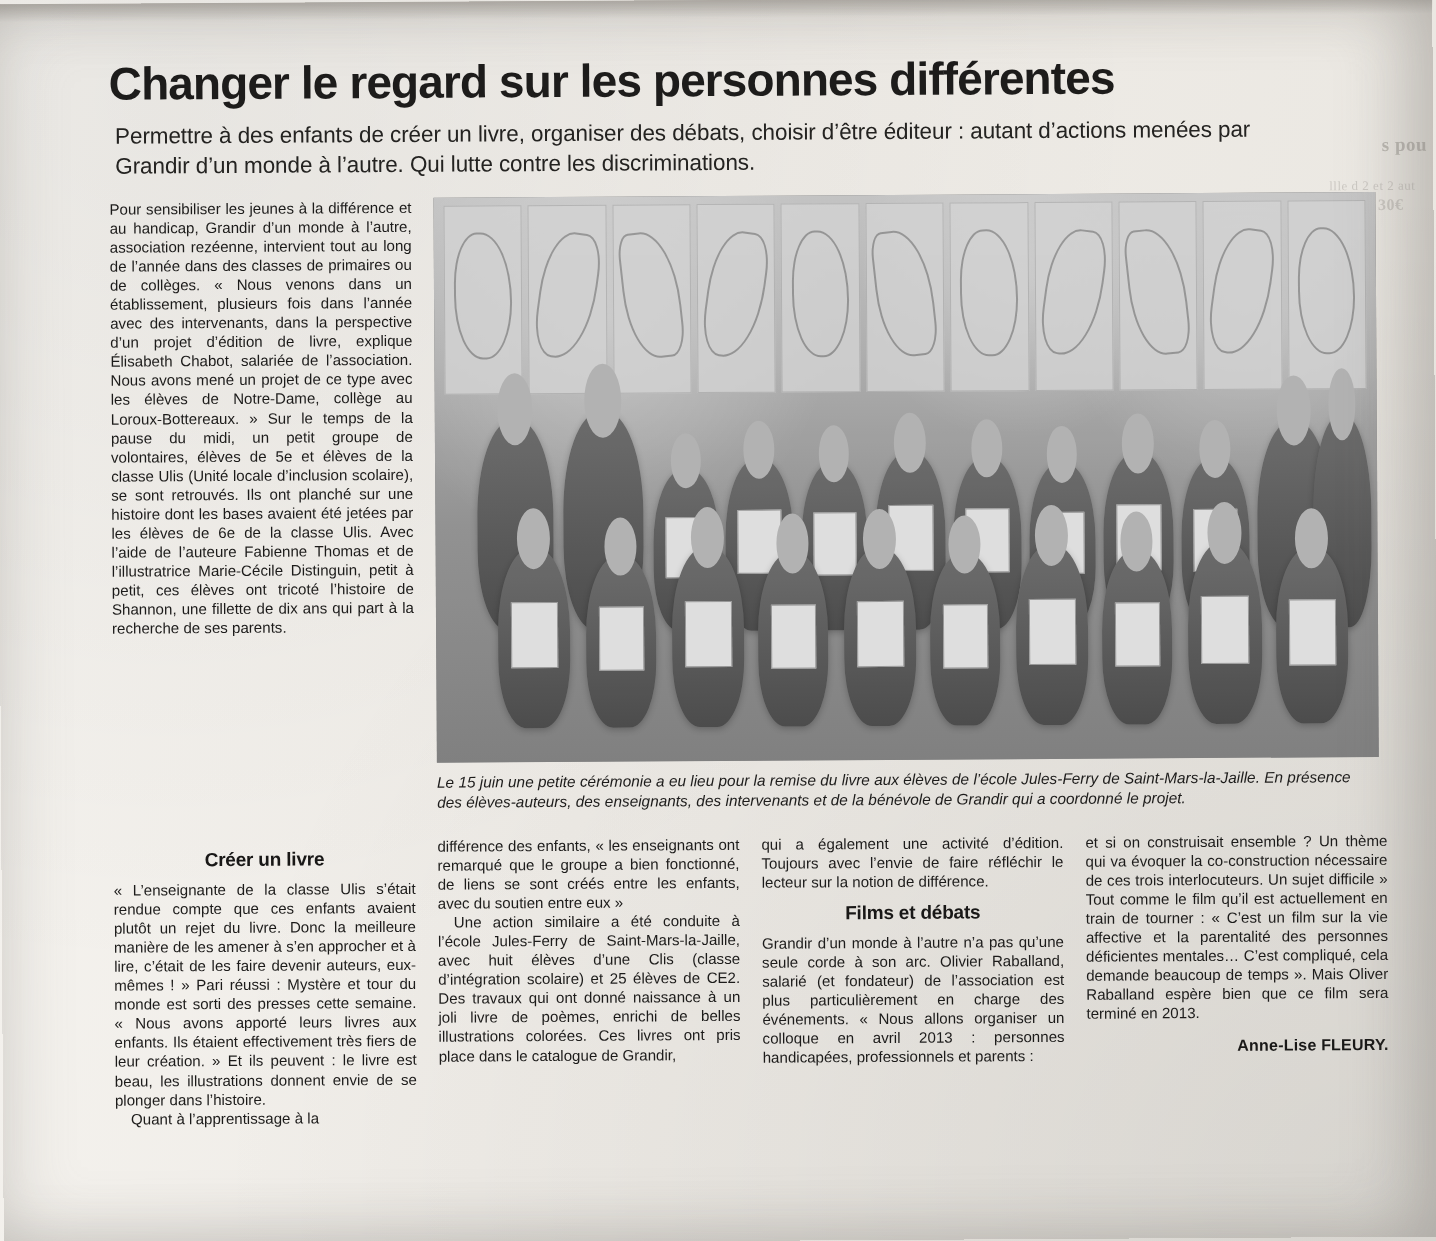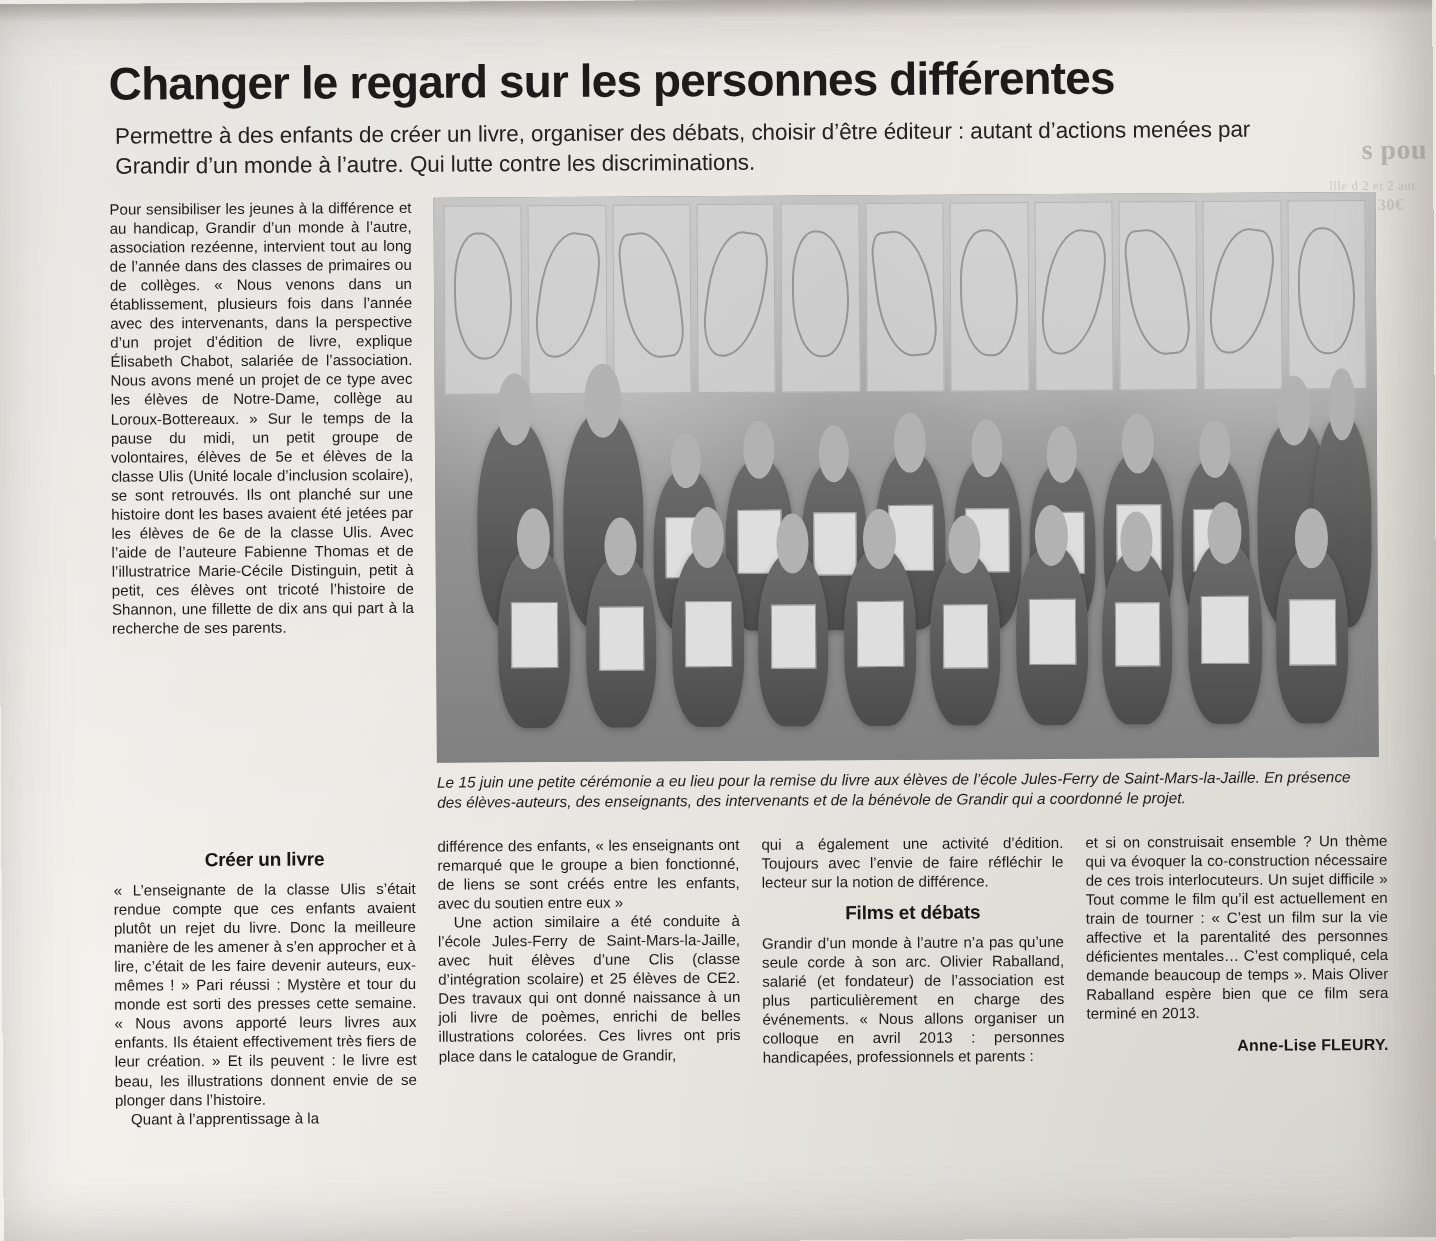--- a/index.html
+++ b/index.html
@@ -40,21 +40,21 @@
     position: absolute;
     color: rgba(90,85,80,0.22);
     font-family: "Liberation Serif", serif;
     letter-spacing: 0.5px;
     pointer-events: none;
     white-space: nowrap;
   }
   .bleed-title {
     right: 6px;
     top: 138px;
-    font-size: 28px;
+    font-size: 19px;
     font-weight: 700;
     color: rgba(80,75,70,0.30);
   }
   .bleed-sub {
     right: 18px;
     top: 182px;
     font-size: 13px;
   }
   .bleed-num {
     right: 30px;

